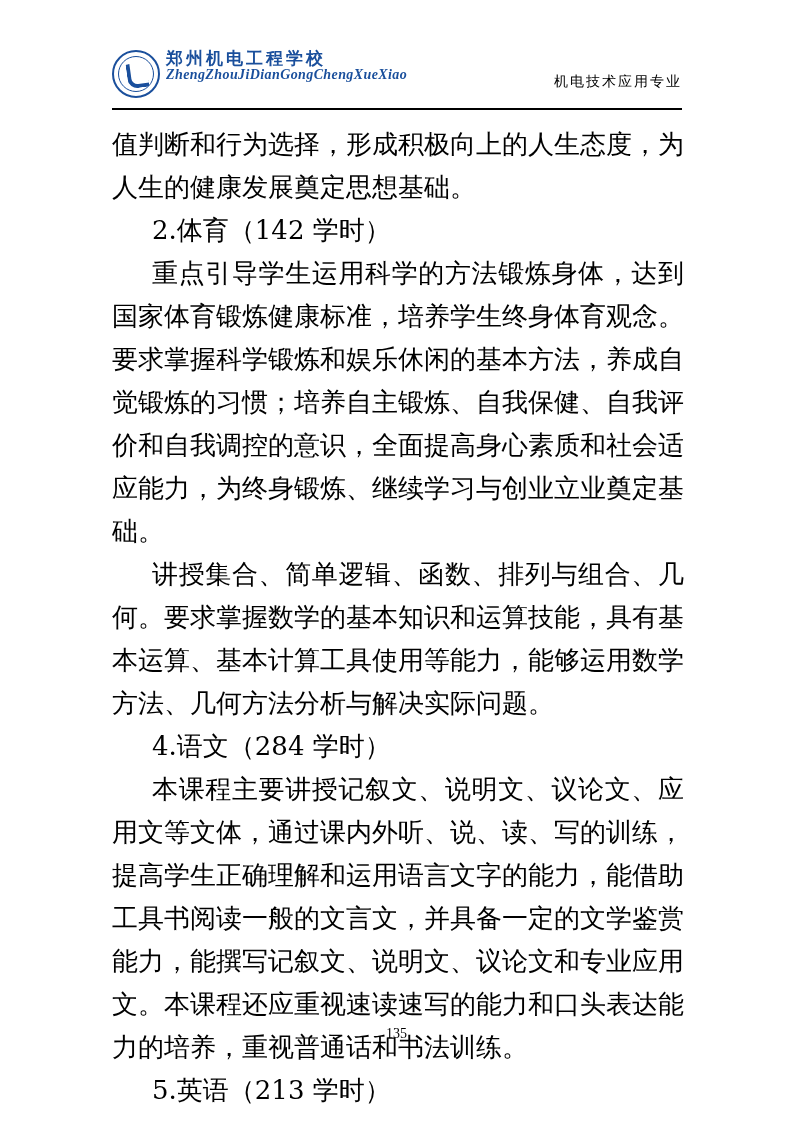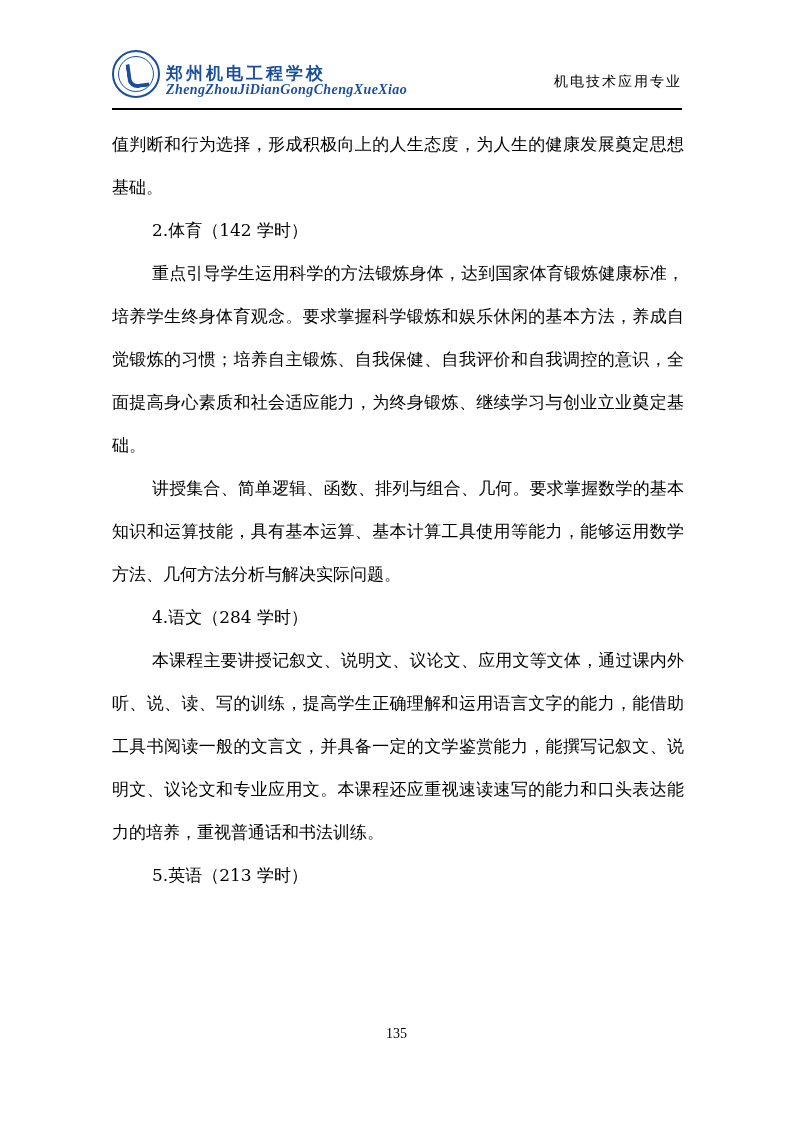--- a/index.html
+++ b/index.html
@@ -23,21 +23,21 @@
     left: 112px;
     top: 50px;
     width: 570px;
     height: 60px;
   }
   .logo-block {
     position: absolute;
     left: 0;
     top: 0;
     display: flex;
-    align-items: flex-end;
+    align-items: flex-start;
     gap: 6px;
   }
   .logo-seal {
     width: 44px;
     height: 44px;
     border-radius: 50%;
     border: 2px solid #1a4f9c;
     background: #ffffff;
     position: relative;
     flex: 0 0 auto;
@@ -107,21 +107,21 @@
     border-top: 2px solid #000000;
   }
 
   
   .content {
     position: absolute;
     left: 112px;
     top: 123px;
     width: 572px;
     font-family: "DejaVu Serif", serif;
-    font-size: 17px;
+    font-size: 26px;
     color: #000000;
     line-height: 43px;
     text-align: justify;
     text-justify: inter-ideograph;
   }
   .para {
     margin: 0;
     text-indent: 0;
   }
   .para.indent {

